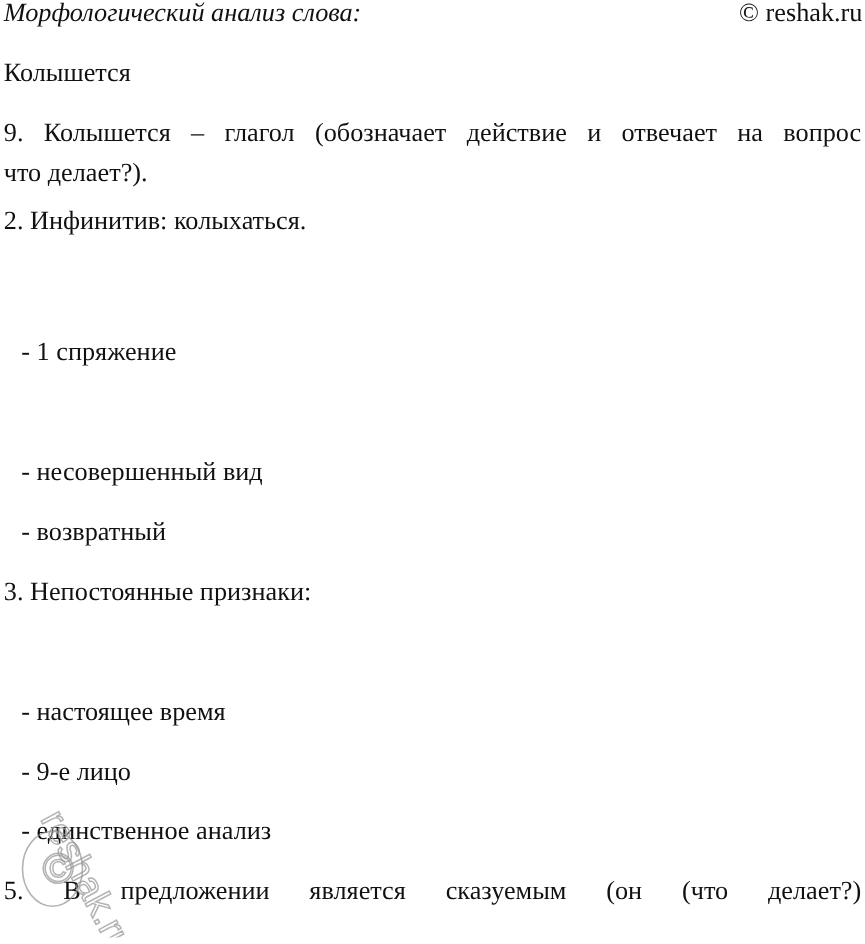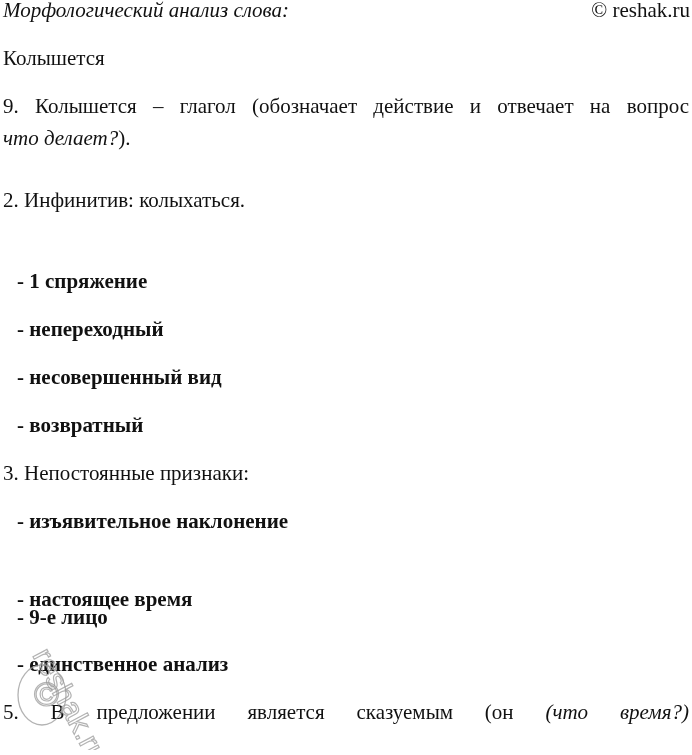--- a/index.html
+++ b/index.html
@@ -6,22 +6,22 @@
   body {
     width: 692px; height: 755px; overflow: hidden; position: relative;
     font-family: "Liberation Serif", serif; font-size: 21px; color: #111111;
   }
   .page { position: absolute; left: 0; top: 0; width: 692px; height: 626px; }
   .header { position: absolute; left: 3px; top: -2px; width: 687px; height: 26px; }
   .header-title { position: absolute; left: 0; top: 0; font-style: italic; white-space: nowrap; }
   .header-copy { position: absolute; right: 0; top: 0; white-space: nowrap; }
   .line { position: absolute; left: 3px; white-space: nowrap; line-height: 26px; }
   .justify { width: 686px; text-align: justify; text-align-last: justify; white-space: normal; }
-  .indent { left: 17px; font-weight: bold; }
-  .it { font-style: italic; }
+  .indent { left: 17px; }
+  .it { }
   .dbl { text-decoration: underline double; text-underline-offset: 3px; }
   .wm { position: absolute; left: 10px; top: 600px; width: 160px; height: 150px; pointer-events: none; }
 </style>
 </head>
 <body>
 
 <div class="page">
 
   <div class="header">
     <span class="header-title">Морфологический анализ слова:</span>
@@ -30,37 +30,35 @@
 
   <div class="line" style="top:45px">Колышется</div>
 
   <div class="line justify" style="top:93px">
     <span>9. Колышется – глагол (обозначает действие и отвечает на вопрос</span>
   </div>
   <div class="line" style="top:125px">
     <span class="it">что делает?</span><span>).</span>
   </div>
 
-  <div class="line" style="top:187px">2. Инфинитив: колыхаться.</div>
+  <div class="line" style="top:163px">2. Инфинитив: колыхаться.</div>
 
   <div class="line indent" style="top:268px">- 1 спряжение</div>
-  <div class="line indent" style="top:316px">- непереходный</div>
   <div class="line indent" style="top:412px">- возвратный</div>
   <div class="line indent" style="top:364px">- несовершенный вид</div>
 
   <div class="line" style="top:460px">3. Непостоянные признаки:</div>
 
-  <div class="line indent" style="top:508px">- изъявительное наклонение</div>
-  <div class="line indent" style="top:586px">- настоящее время</div>
+  <div class="line indent" style="top:556px">- настоящее время</div>
   <div class="line indent" style="top:604px">- 9-е лицо</div>
   <div class="line indent" style="top:651px">- единственное анализ</div>
 
   <div class="line justify" style="top:699px">
     <span>5. В предложении является сказуемым (он</span>
-    <span class="it">(что время?)</span>
+    <span class="it">(что делает?)</span>
   </div>
 
   <svg class="wm" viewBox="0 0 160 150">
     <g fill="none" stroke="#9a9a9a" stroke-width="1.3" opacity="0.75">
       <ellipse cx="32" cy="95" rx="24" ry="30"></ellipse>
     </g>
     <text x="24" y="106" font-family="Liberation Sans, sans-serif" font-size="34" fill="none" stroke="#9a9a9a" stroke-width="1.2" opacity="0.75">©</text>
     <text x="0" y="0" font-family="Liberation Sans, sans-serif" font-size="30" fill="none" stroke="#9a9a9a" stroke-width="1.2" opacity="0.75" transform="translate(22,55) rotate(62)">reshak.ru</text>
   </svg>
 

